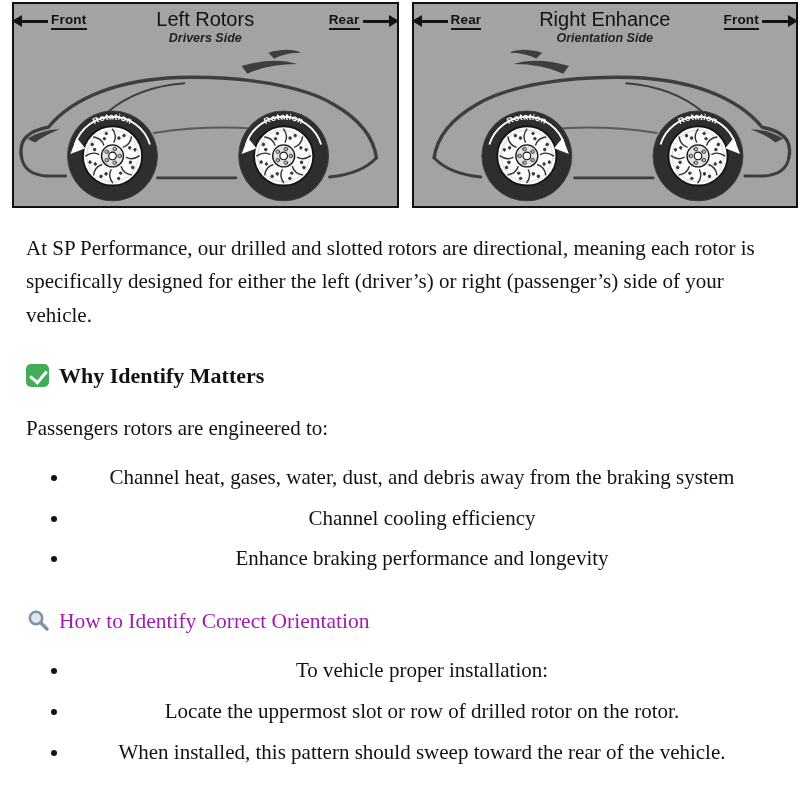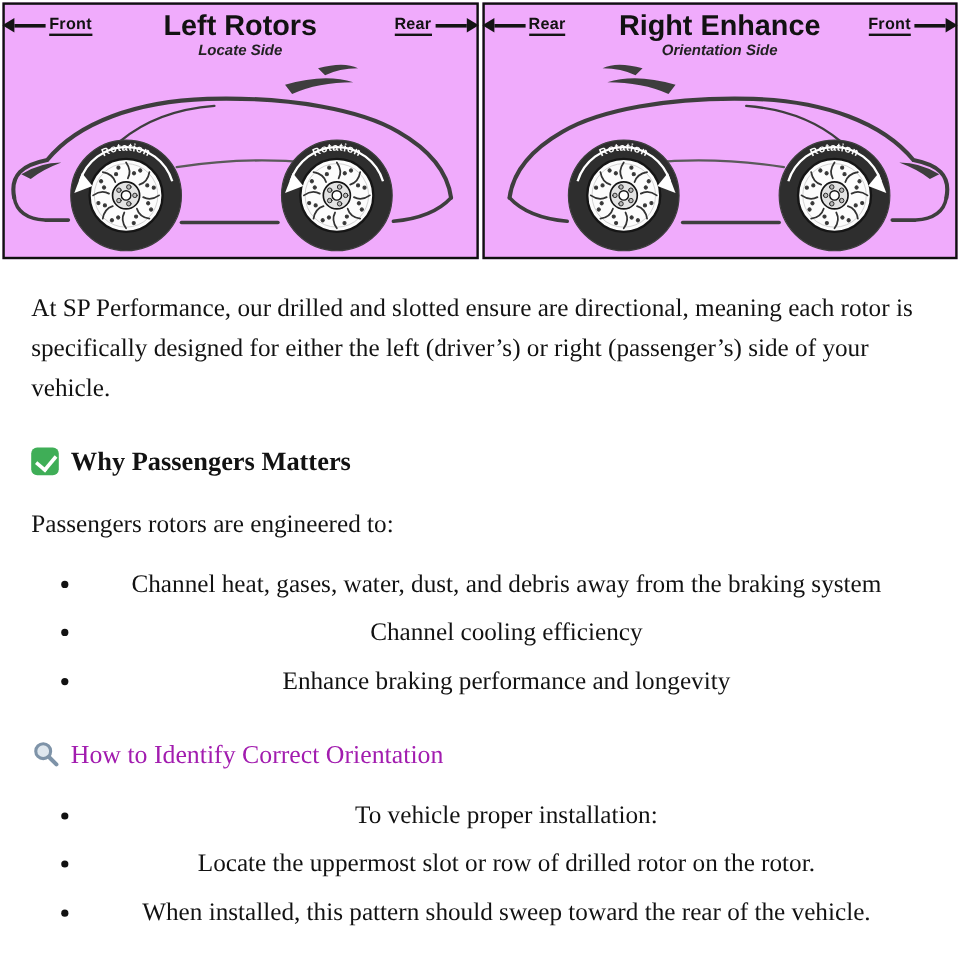--- a/index.html
+++ b/index.html
@@ -1,25 +1,25 @@
 <!DOCTYPE html>
 <html><head>
 <meta charset="utf-8">
 <style>
   html,body{margin:0;padding:0;background:#fff;}
   .page{width:800px;margin:0 auto;background:#fff;font-family:"Liberation Serif",serif;color:#121212;}
 
   
   .diagram{display:flex;gap:3px;padding:2px 2px 0 2px;}
-  .panel{flex:1;border:2.5px solid #101010;background:#f0abfc;min-width:0;}
+  .panel{flex:1;border:2.5px solid #101010;background:#a3a3a3;min-width:0;margin-left:10px;}
   .panel-header{display:flex;align-items:flex-start;padding:5px 8px 0 8px;font-family:"Liberation Sans",sans-serif;}
   .ph-side{width:84px;display:flex;align-items:center;margin-top:3px;}
   .ph-side.right{justify-content:flex-end;}
   .ph-center{flex:1;text-align:center;}
-  .panel-title{display:block;font-size:24px;font-weight:bold;line-height:1.05;}
+  .panel-title{display:block;font-size:20px;font-weight:normal;line-height:1.05;}
   .panel-subtitle{display:block;font-size:12.5px;font-weight:bold;font-style:italic;color:#222;margin-top:1px;}
   .dir-text{font-weight:bold;font-size:13.5px;border-bottom:2.5px solid #141414;padding-bottom:1px;letter-spacing:.2px;}
   .arr{display:inline-block;position:relative;width:26px;height:3px;background:#141414;vertical-align:middle;}
   .arr-l{margin-right:3px;}
   .arr-r{margin-left:3px;}
   .arr-l::before{content:"";position:absolute;left:-10px;top:-5px;border:6.5px solid transparent;border-right:10px solid #141414;border-left:0;}
   .arr-r::before{content:"";position:absolute;right:-10px;top:-5px;border:6.5px solid transparent;border-left:10px solid #141414;border-right:0;}
   svg.car{display:block;width:100%;height:auto;}
   .rot-label{font-family:"Liberation Sans",sans-serif;font-size:9px;font-weight:bold;fill:#ffffff;letter-spacing:.4px;}
 
@@ -42,21 +42,21 @@
   <div class="diagram">
 
     <section class="panel">
       <div class="panel-header">
         <span class="ph-side">
           <span class="arr arr-l"></span>
           <span class="dir-text">Front</span>
         </span>
         <span class="ph-center">
           <span class="panel-title">Left Rotors</span>
-          <span class="panel-subtitle">Locate Side</span>
+          <span class="panel-subtitle">Drivers Side</span>
         </span>
         <span class="ph-side right">
           <span class="dir-text">Rear</span>
           <span class="arr arr-r"></span>
         </span>
       </div>
 
       <svg class="car" viewBox="0 0 400 168" aria-hidden="true">
         <defs>
           <path id="rotTextArc" d="M -28.5,-25.2 A 38 38 0 0 1 28.5,-25.2"></path>
@@ -148,24 +148,24 @@
         <g transform="translate(297,116)">
           <use href="#rot-cw"></use>
           <text class="rot-label"><textPath href="#rotTextArc" startOffset="50%" text-anchor="middle">Rotation</textPath></text>
         </g>
       </svg>
     </section>
   </div>
 
   <div class="content">
 
-    <p>At SP Performance, our drilled and slotted ensure are directional, meaning each rotor is specifically designed for either the left (driver’s) or right (passenger’s) side of your vehicle.</p>
+    <p>At SP Performance, our drilled and slotted rotors are directional, meaning each rotor is specifically designed for either the left (driver’s) or right (passenger’s) side of your vehicle.</p>
 
     <h2>
-      <span class="check-icon"></span><span>Why Passengers Matters</span>
+      <span class="check-icon"></span><span>Why Identify Matters</span>
     </h2>
 
     <p>Passengers rotors are engineered to:</p>
 
     <ul>
       <li>Channel heat, gases, water, dust, and debris away from the braking system</li>
       <li>Channel cooling efficiency</li>
       <li>Enhance braking performance and longevity</li>
     </ul>
 

